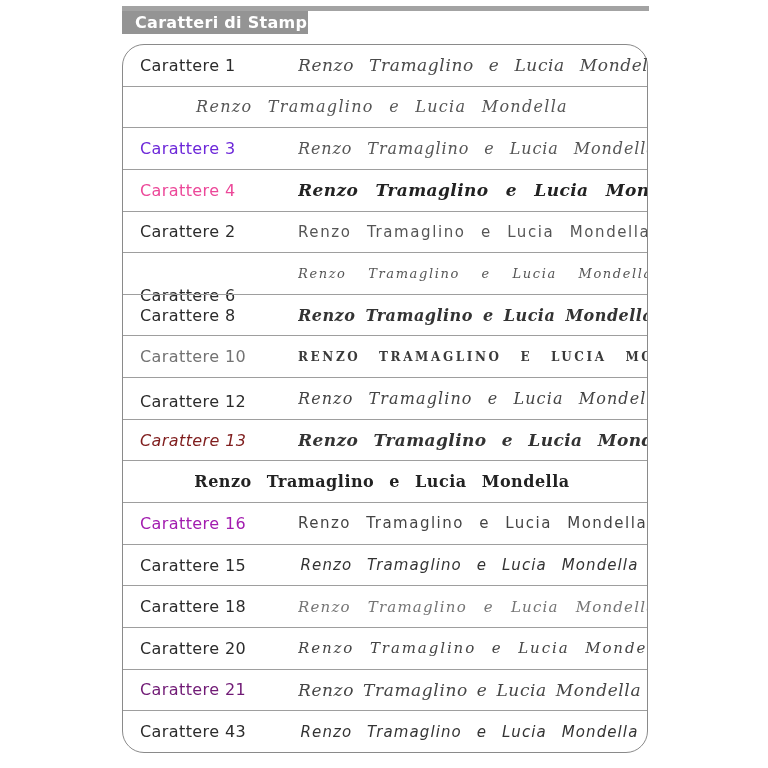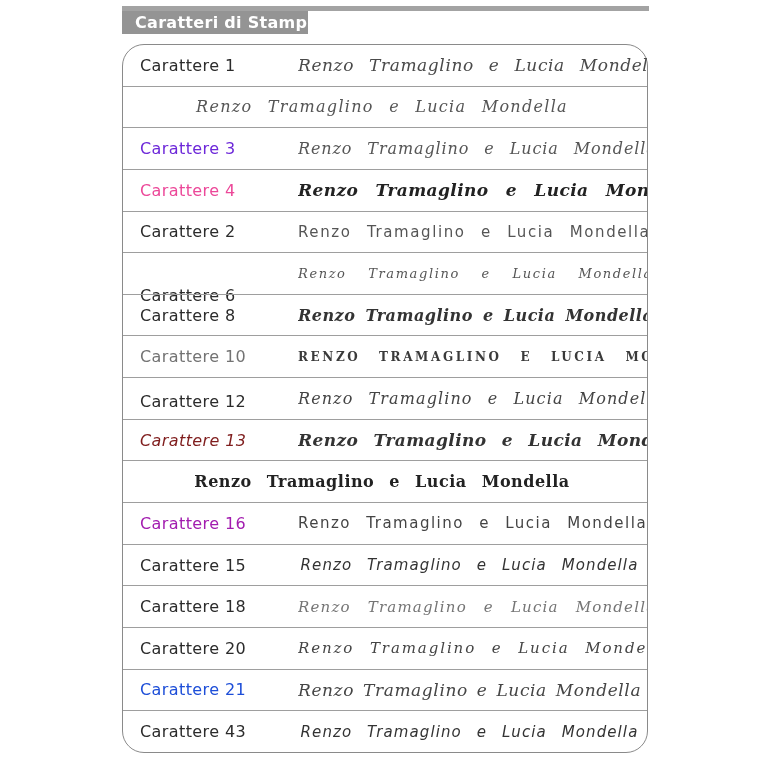--- a/index.html
+++ b/index.html
@@ -182,21 +182,21 @@
     <div class="label" style="color: rgb(43, 43, 43);">Carattere 18</div>
     <div class="sample s18">Renzo Tramaglino e Lucia Mondella</div>
   </div>
 
   <div class="row">
     <div class="label" style="color: rgb(43, 43, 43);">Carattere 20</div>
     <div class="sample s20">Renzo Tramaglino e Lucia Mondella</div>
   </div>
 
   <div class="row">
-    <div class="label" style="color: #1d4ed8;">Carattere 21</div>
+    <div class="label" style="color: #701a75;">Carattere 21</div>
     <div class="sample s21">Renzo Tramaglino e Lucia Mondella</div>
   </div>
 
   <div class="row">
     <div class="label" style="color: rgb(43, 43, 43);">Carattere 43</div>
     <div class="sample s24">Renzo Tramaglino e Lucia Mondella</div>
   </div>
 </div>
 
 </div>

